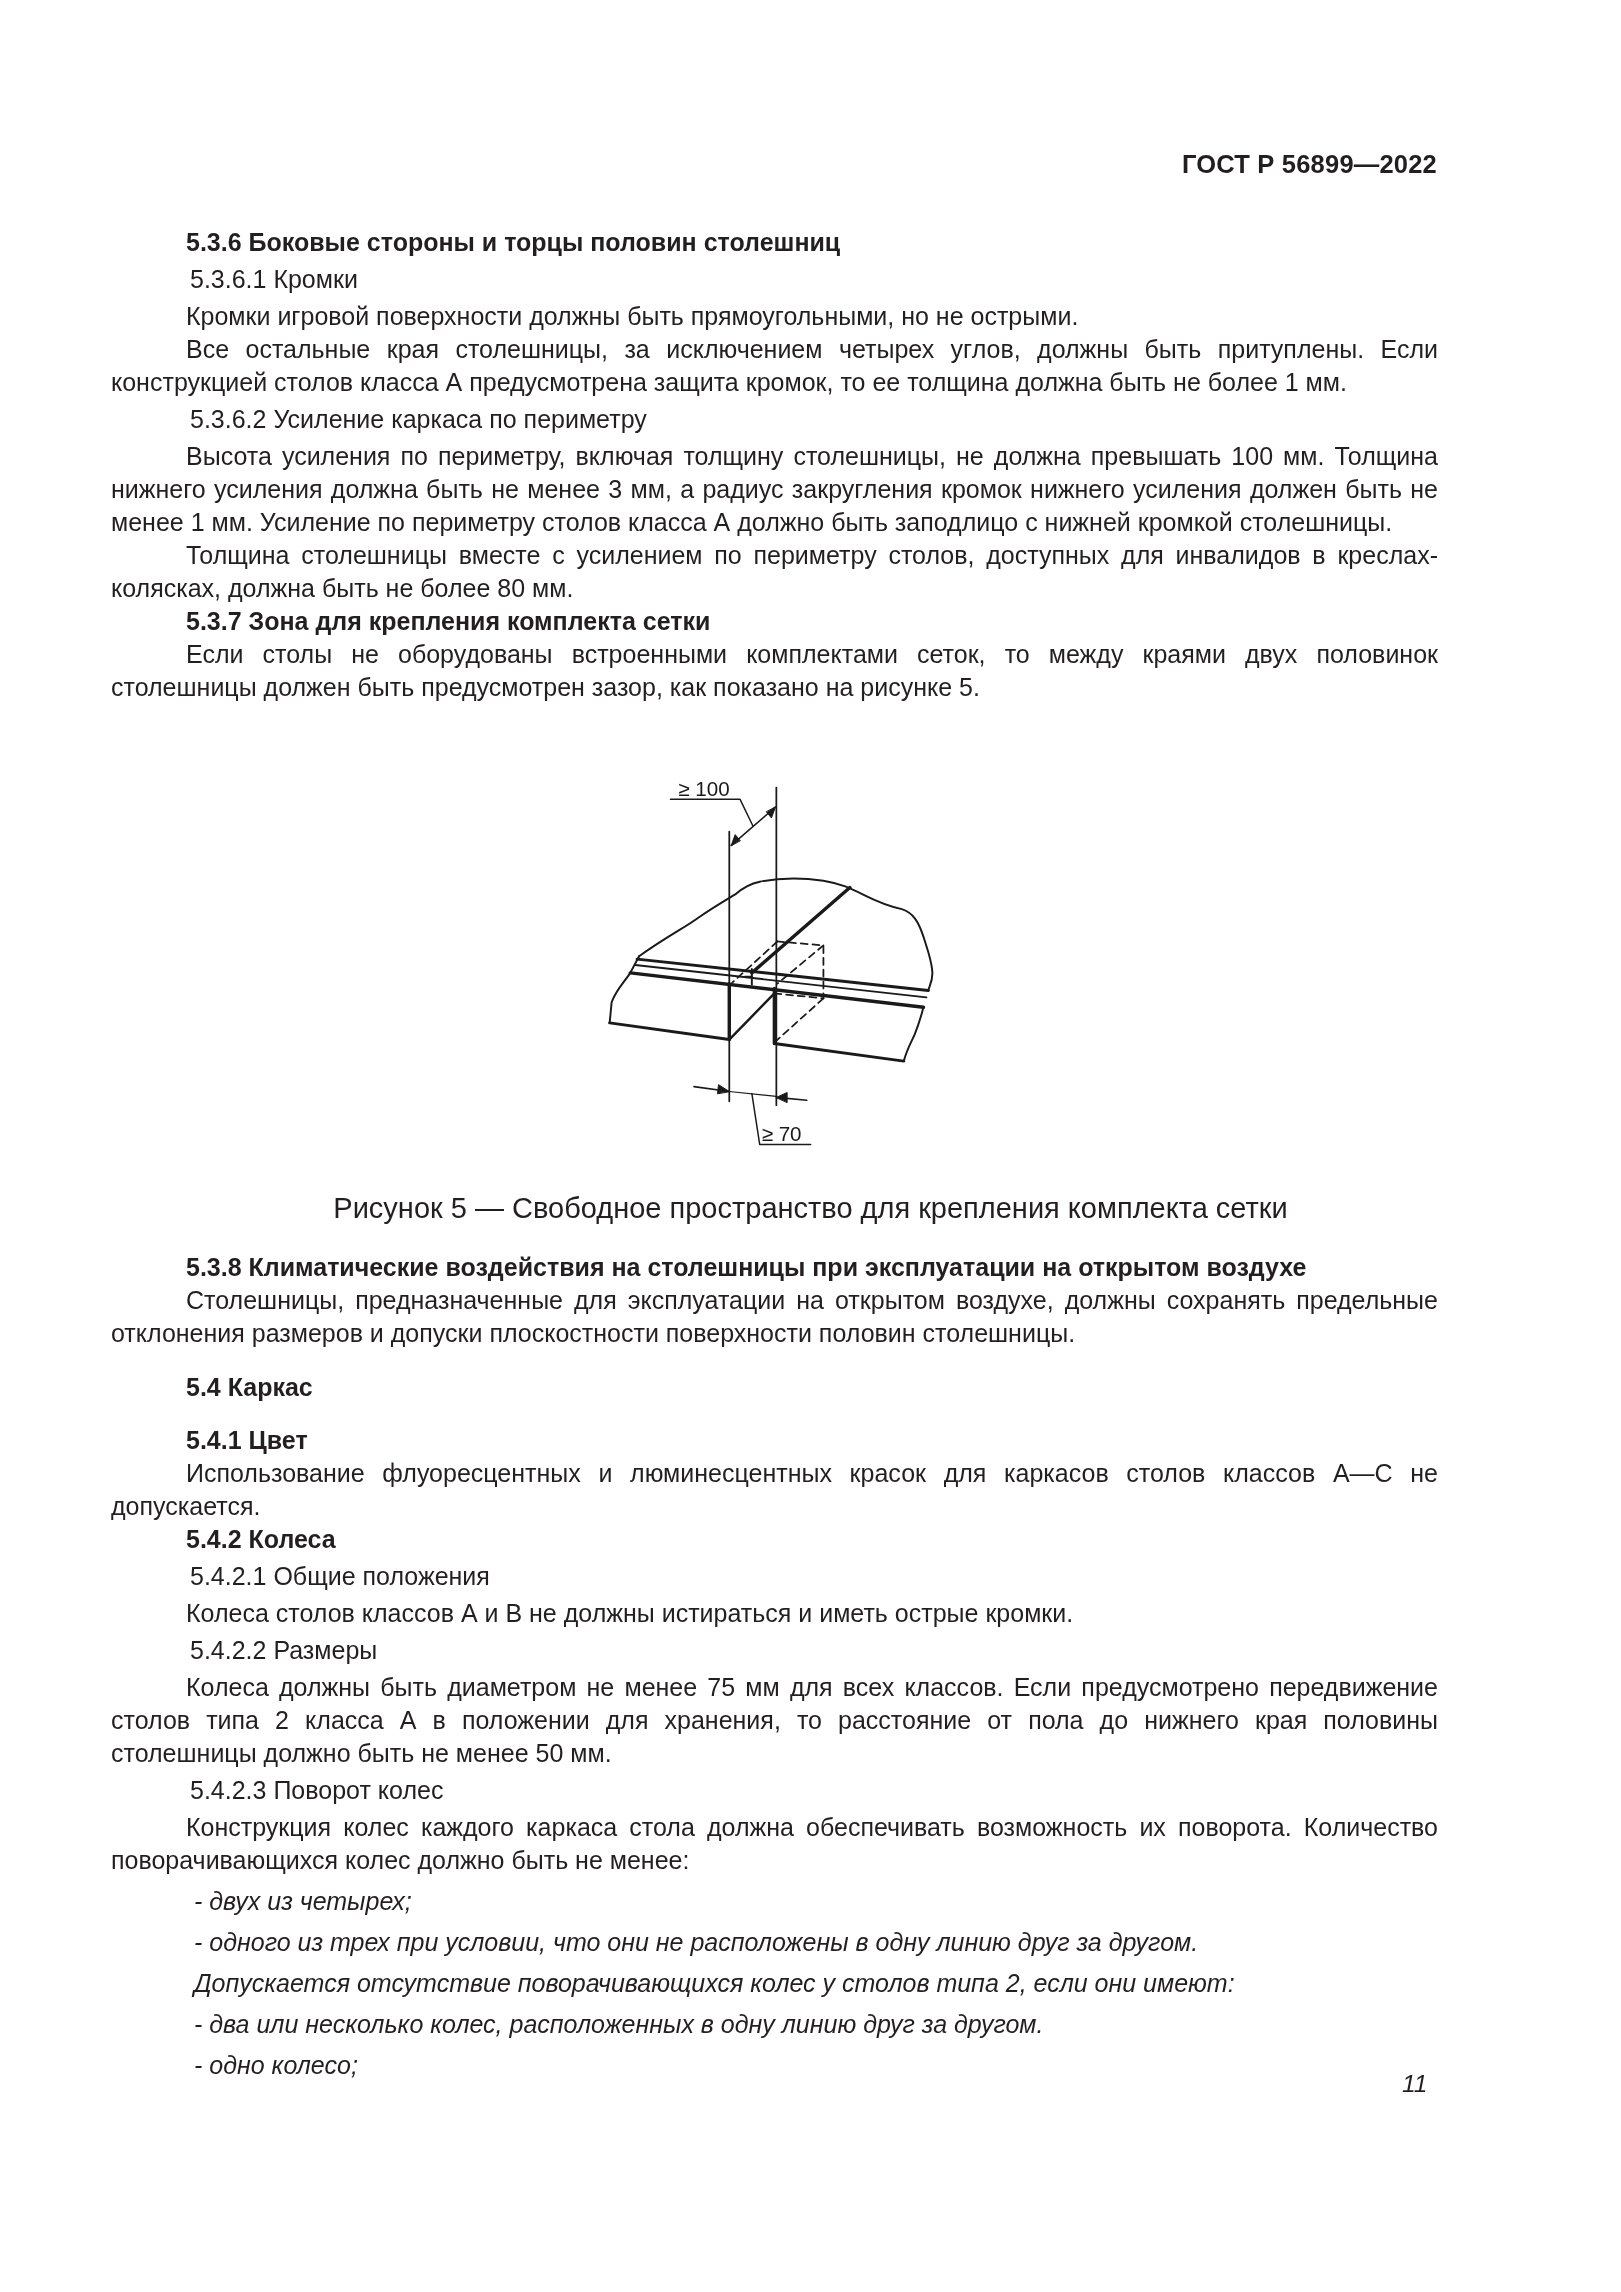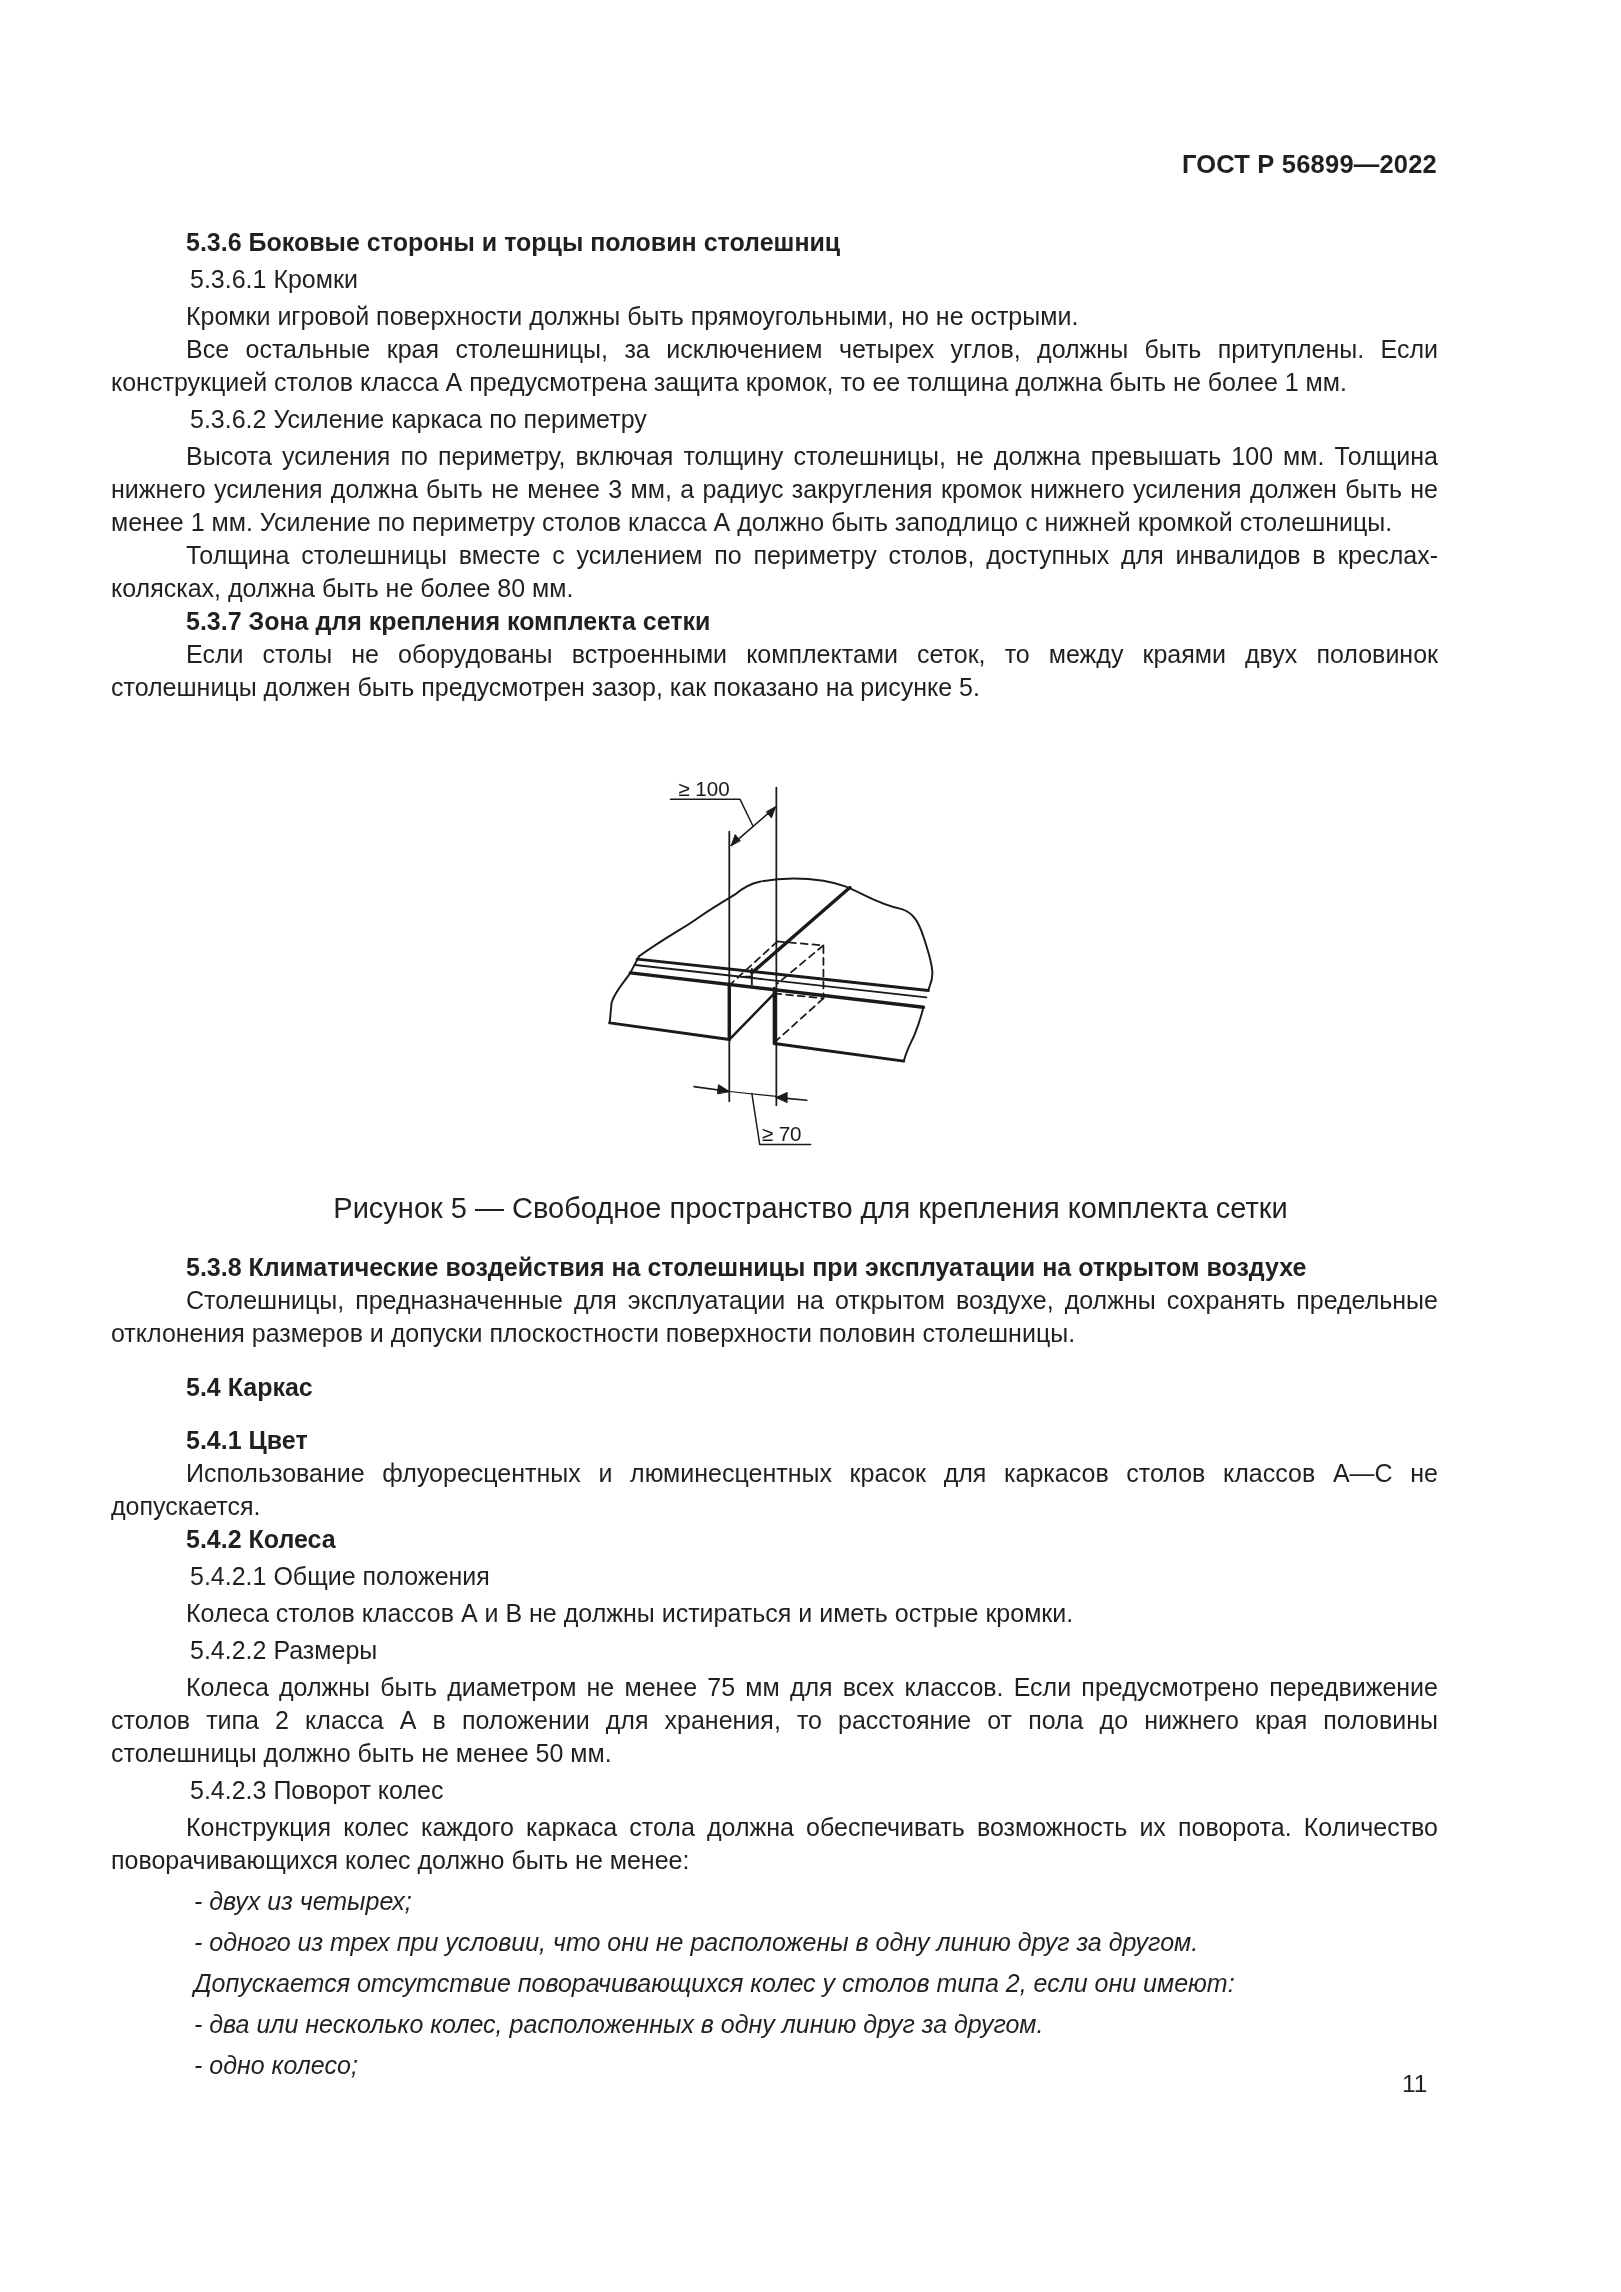--- a/index.html
+++ b/index.html
@@ -7,21 +7,21 @@
          font-family: "Liberation Sans", sans-serif; color: #231f20; }
   .header { position: absolute; top: 150px; right: 184px; font-size: 25.5px; font-weight: bold; letter-spacing: 0.2px; }
   .block { position: absolute; left: 111px; width: 1327px; font-size: 25px; line-height: 33px; }
   .p { text-align: justify; text-indent: 75px; margin: 0; }
   .h { margin: 0; padding-left: 75px; font-weight: bold; }
   .sub { margin: 4px; padding-left: 75px; }
   .li { margin: 8px; padding-left: 75px; font-style: italic; }
   .gap { height: 20.6px; }
   .figure { position: absolute; left: 588px; top: 765px; width: 412px; height: 402px; }
   .caption { position: absolute; top: 1192px; left: 0; width: 1621px; text-align: center; font-size: 29px; }
-  .page-number { position: absolute; top: 2070px; left: 1402px; font-size: 24.5px; }
+  .page-number { position: absolute; top: 2070px; left: 1402px; font-size: 24.5px; font-style: italic; }
   svg text { font-family: "Liberation Sans", sans-serif; }
 </style>
 </head>
 <body>
 
 <div class="header">ГОСТ Р 56899—2022</div>
 
 <div class="block" style="top:226px;">
   <p class="h">5.3.6 Боковые стороны и торцы половин столешниц</p>
   <p class="sub">5.3.6.1 Кромки</p>

